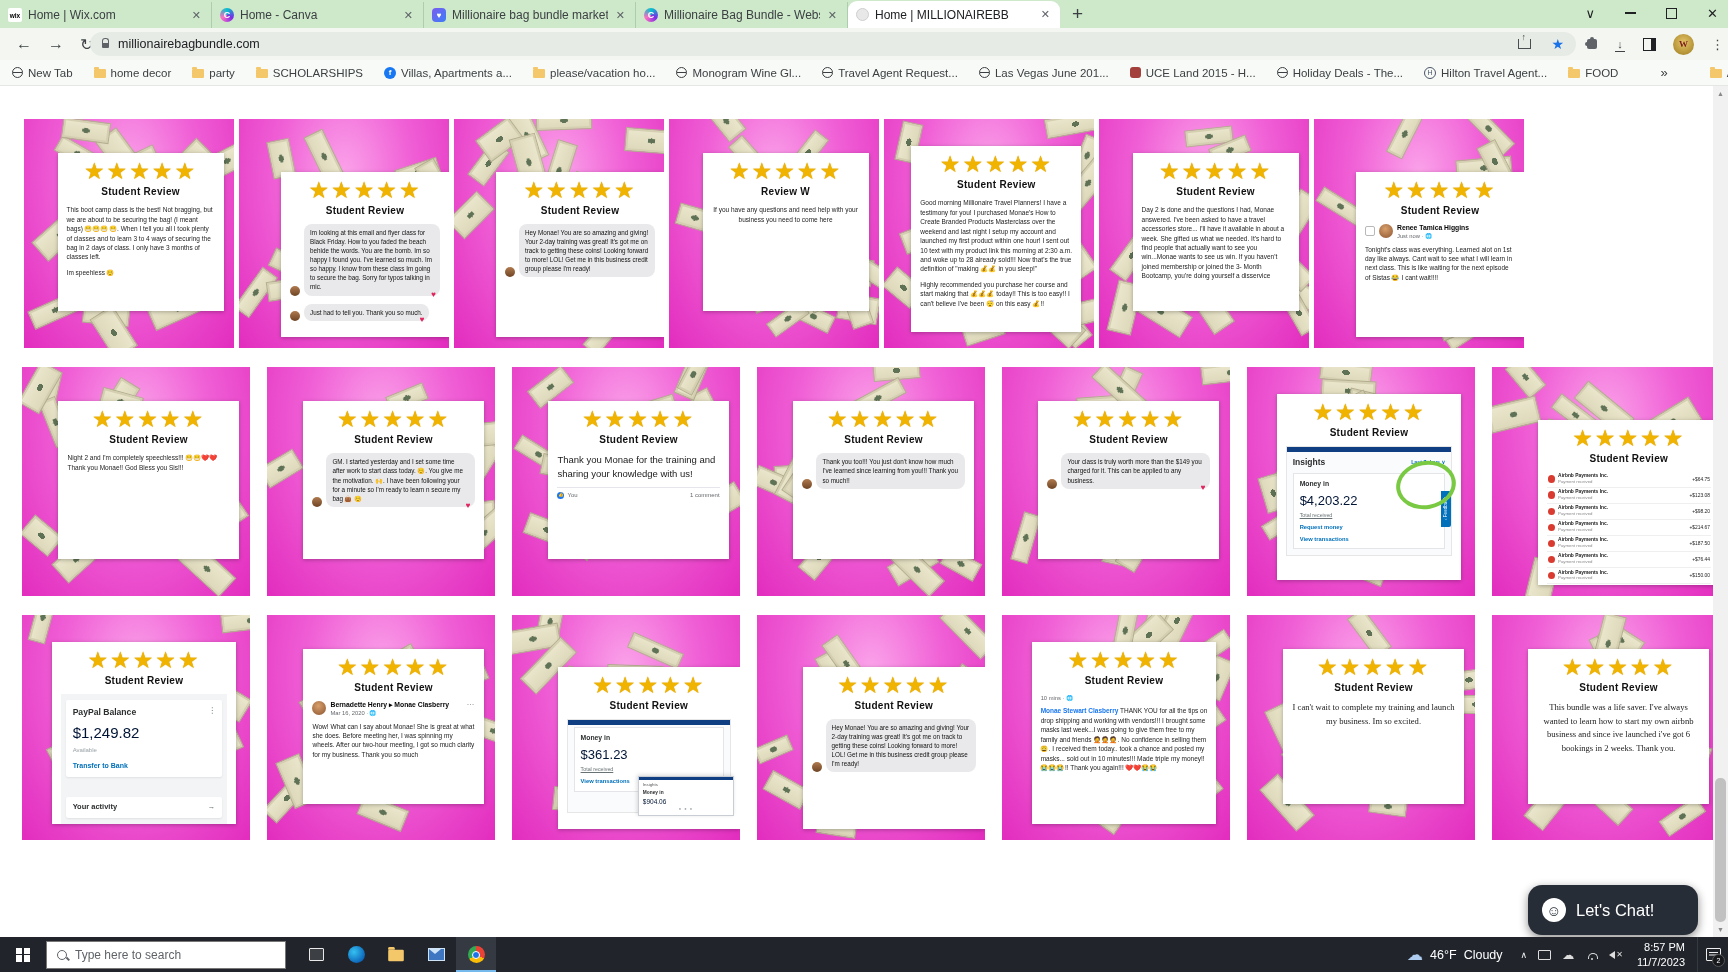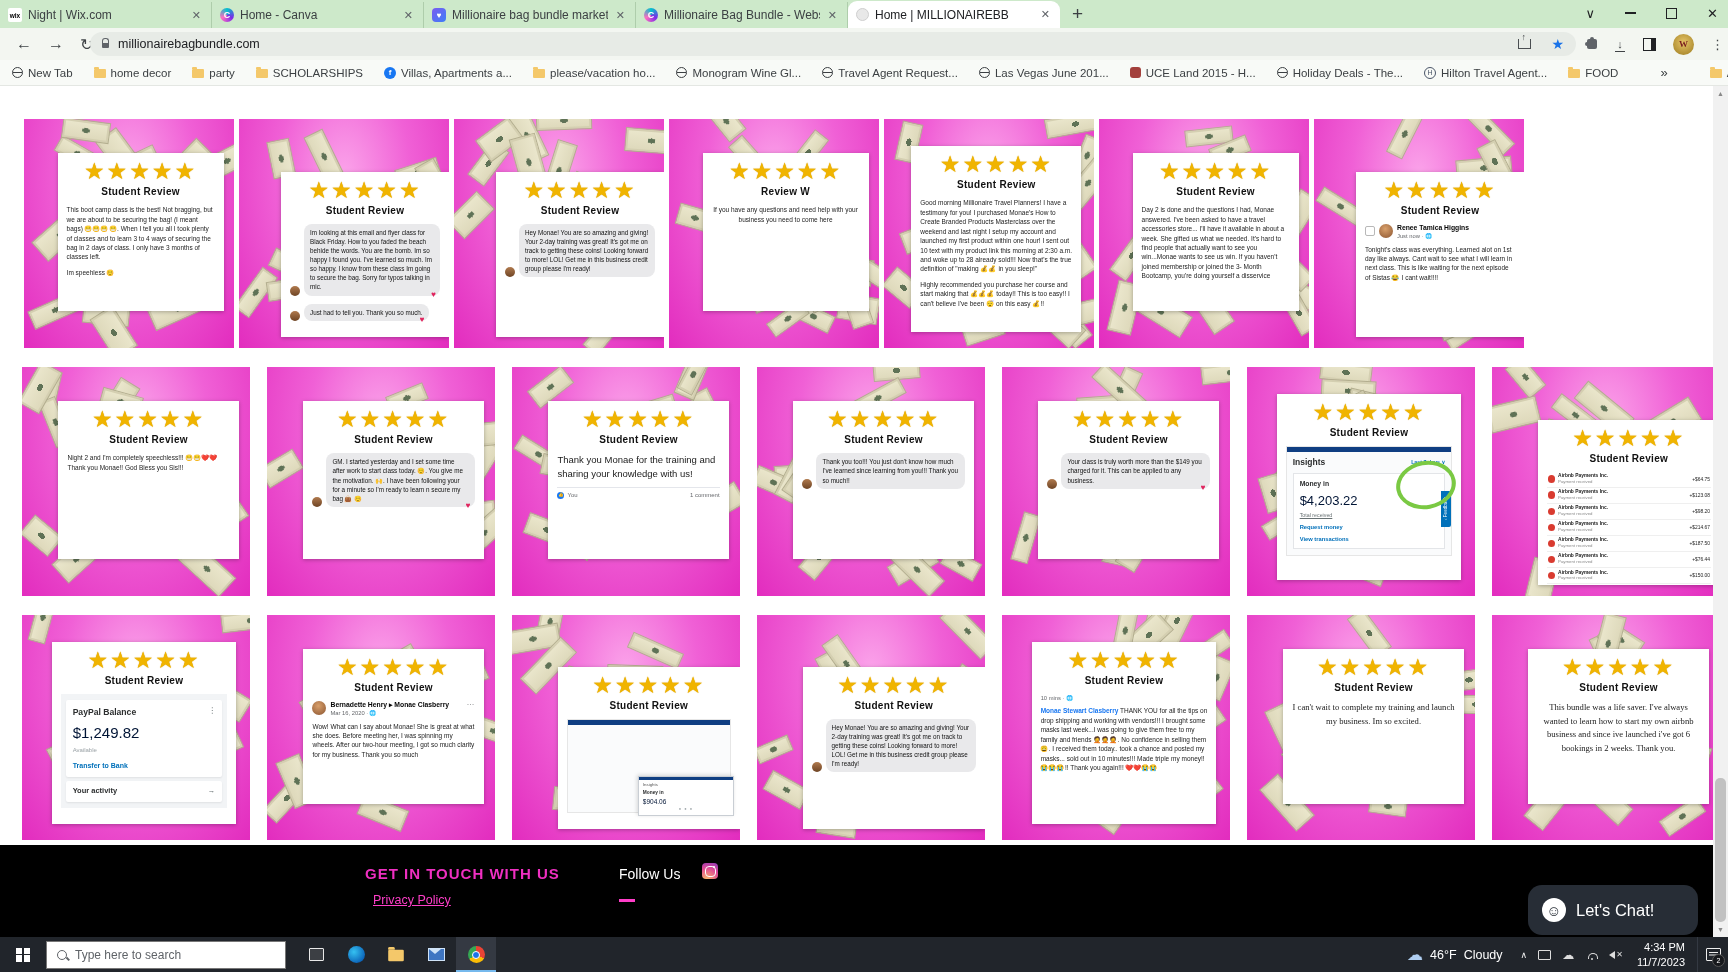--- a/index.html
+++ b/index.html
@@ -99,21 +99,21 @@
   .pp-link{font-size:5.8px;color:#0070ba;font-weight:bold;margin-top:3px}
   .green-circle{position:absolute;width:52px;height:40px;border:4px solid #7ac943;border-radius:50%;right:-5px;top:14px;transform:rotate(-10deg);z-index:3}
   .fb-tab{position:absolute;right:0;top:44px;width:10px;height:36px;background:#0070ba;color:#fff;font-size:4.6px;writing-mode:vertical-rl;transform:rotate(180deg);text-align:center;line-height:10px;border-radius:2px 0 0 2px}
   .ppb-app{background:#f2f4f6;padding:6px 5px;margin-top:2px}
   .ppb-card{background:#fff;border-radius:2px;padding:6px 7px;position:relative;box-shadow:0 1px 2px rgba(0,0,0,.08)}
   .ppb-title{font-size:8.6px;font-weight:bold;color:#2c2e2f}
   .ppb-menu{position:absolute;right:6px;top:5px;color:#687173;font-size:8px}
   .ppb-amt{font-size:15px;color:#001435;margin:4px 0 2px}
   .ppb-avail{font-size:6px;color:#9aa2a6}
   .ppb-link{font-size:7px;color:#0070ba;font-weight:bold;margin-top:6px}
-  .ppb-activity{background:#fff;border-radius:2px;margin-top:4px;padding:5px 7px;display:flex;font-size:7.5px;font-weight:bold;color:#2c2e2f;box-shadow:0 1px 2px rgba(0,0,0,.08)}
+  .ppb-activity{background:#fff;border-radius:2px;margin-top:20px;padding:5px 7px;display:flex;font-size:7.5px;font-weight:bold;color:#2c2e2f;box-shadow:0 1px 2px rgba(0,0,0,.08)}
   .ppb-arrow{margin-left:auto;color:#687173}
   .mini-shot{position:absolute;right:-4px;bottom:-4px;width:58%;border:1px solid #c9ced4;background:#fff;box-shadow:-1px -1px 4px rgba(0,0,0,.15);z-index:4}
   .mini-bar{height:3px;background:#0f3e82}
   .mini-in{padding:2px 4px 3px}
   .mini-t{font-size:4.4px;color:#555}
   .mini-m{font-size:4.8px;font-weight:bold;color:#2c2e2f;margin-top:1px}
   .mini-a{font-size:6.5px;color:#001435}
   .mini-dots{text-align:center;font-size:4px;color:#9aa2a6;letter-spacing:1px}
   .pay-row{display:flex;align-items:center;gap:3px;padding:1.6px 1px;border-bottom:.5px solid #efefef}
   .pay-ic{width:7.5px;height:7.5px;border-radius:50%;background:#d93b30;flex:none;color:#fff;font-size:4.5px;display:flex;align-items:center;justify-content:center}
@@ -171,21 +171,21 @@
   .notif-sq:before{content:"";position:absolute;left:2px;right:2px;top:2.5px;height:1px;background:#eee;box-shadow:0 2.5px 0 #eee}
   .notif-badge{position:absolute;right:3px;bottom:5px;width:11px;height:11px;border-radius:50%;background:#16181c;border:1px solid #555;color:#fff;font-size:7px;display:flex;align-items:center;justify-content:center}
 </style>
 </head>
 <body>
 
 <div class="tabstrip">
   <div id="tabs" style="display:flex;align-items:flex-end;height:28px">
       <div class="tab">
         <span class="favicon fv-wix">wix</span>
-        <span class="tab-title">Night | Wix.com</span>
+        <span class="tab-title">Home | Wix.com</span>
         <span class="tab-close">✕</span>
       </div>
       <div class="tab">
         <span class="favicon fv-canva">C</span>
         <span class="tab-title">Home - Canva</span>
         <span class="tab-close">✕</span>
       </div>
       <div class="tab">
         <span class="favicon fv-inbox">♥</span>
         <span class="tab-title">Millionaire bag bundle marketing</span>
@@ -792,20 +792,26 @@
         <div class="bill" style="width: 39.9207px; height: 18.1429px; left: 41.6734%; top: 58.4874%; transform: rotate(-62.2568deg);"></div>
         <div class="bill" style="width: 41.3529px; height: 18.5219px; left: 41.4058%; top: 62.115%; transform: rotate(-41.8501deg);"></div>
         <div class="bill" style="width: 57.1102px; height: 21.3944px; left: 3.05812%; top: 17.3657%; transform: rotate(-45.9871deg);"></div>
         <div class="bill" style="width: 55.4901px; height: 21.4011px; left: 53.3245%; top: 78.1547%; transform: rotate(-36.7682deg);"></div>
         <div class="review pos-br">
           <div class="stars">★★★★★</div>
           <div class="rtitle">Student Review</div>
           <div class="rbody">
             <div class="shot" style="min-height: 92px;">
               <div class="shot-bar"></div>
+              <div class="pp-box">
+                <div class="pp-mi">Money in</div>
+                <div class="pp-amt">$361.23</div>
+                <div class="pp-total">Total received</div>
+                <div class="pp-link">View transactions</div>
+              </div>
               <div class="mini-shot">
                 <div class="mini-bar"></div>
                 <div class="mini-in">
                   <div class="mini-t">Insights</div>
                   <div class="mini-m">Money in</div>
                   <div class="mini-a">$904.06</div>
                   <div class="mini-dots">● ● ●</div>
                 </div>
               </div>
             </div>
@@ -903,27 +909,20 @@
         <div class="review pos-default serif center">
           <div class="stars">★★★★★</div>
           <div class="rtitle">Student Review</div>
           <div class="rbody">
             <p>This bundle was a life saver. I've always wanted to learn how to start my own airbnb business and since ive launched i've got 6 bookings in 2 weeks. Thank you.</p>
           </div>
         </div>
       </div>
     </div>
 
-  <div class="site-footer">
-    <div class="f-heading">GET IN TOUCH WITH US</div>
-    <a class="f-privacy">Privacy Policy</a>
-    <div class="f-follow">Follow Us</div>
-    <span class="ig"></span>
-    <div class="f-dash"></div>
-  </div>
 
   <div class="chat-pill">
     <span class="smiley">☺</span>
     <span>Let's Chat!</span>
   </div>
 
   <div class="scroll">
     <div class="sc-up">▲</div>
     <div class="sc-thumb"></div>
     <div class="sc-down">▼</div>
@@ -967,21 +966,21 @@
       <span>Cloudy</span>
     </span>
     <span class="tray">
       <span class="tray-chev">∧</span>
       <span class="ic-screen"></span>
       <span class="ic-cloud">☁</span>
       <span class="wifi"></span>
       <span class="vol"><span class="vol-sp"></span>✕</span>
     </span>
     <span class="clock">
-      <div>4:34 PM</div>
+      <div>8:57 PM</div>
       <div>11/7/2023</div>
     </span>
     <span class="notif">
       <span class="notif-sq"></span>
       <span class="notif-badge">2</span>
     </span>
   </div>
 </div>
 
 </body></html>

